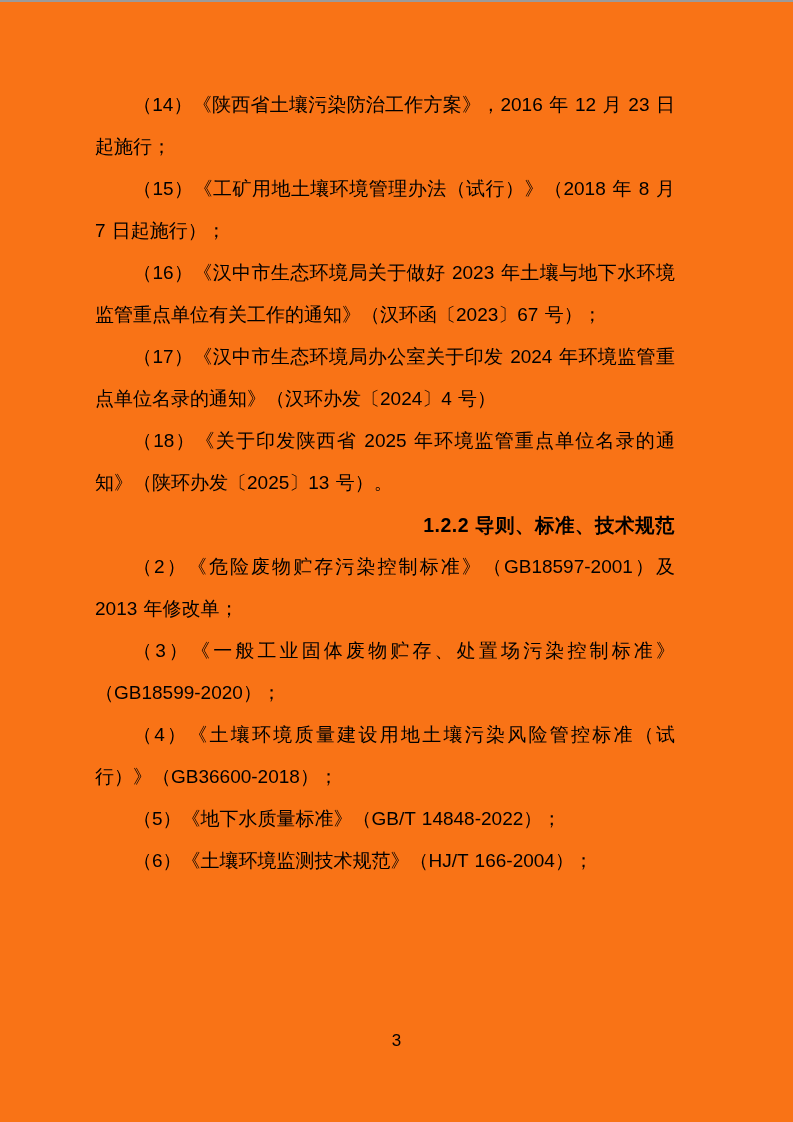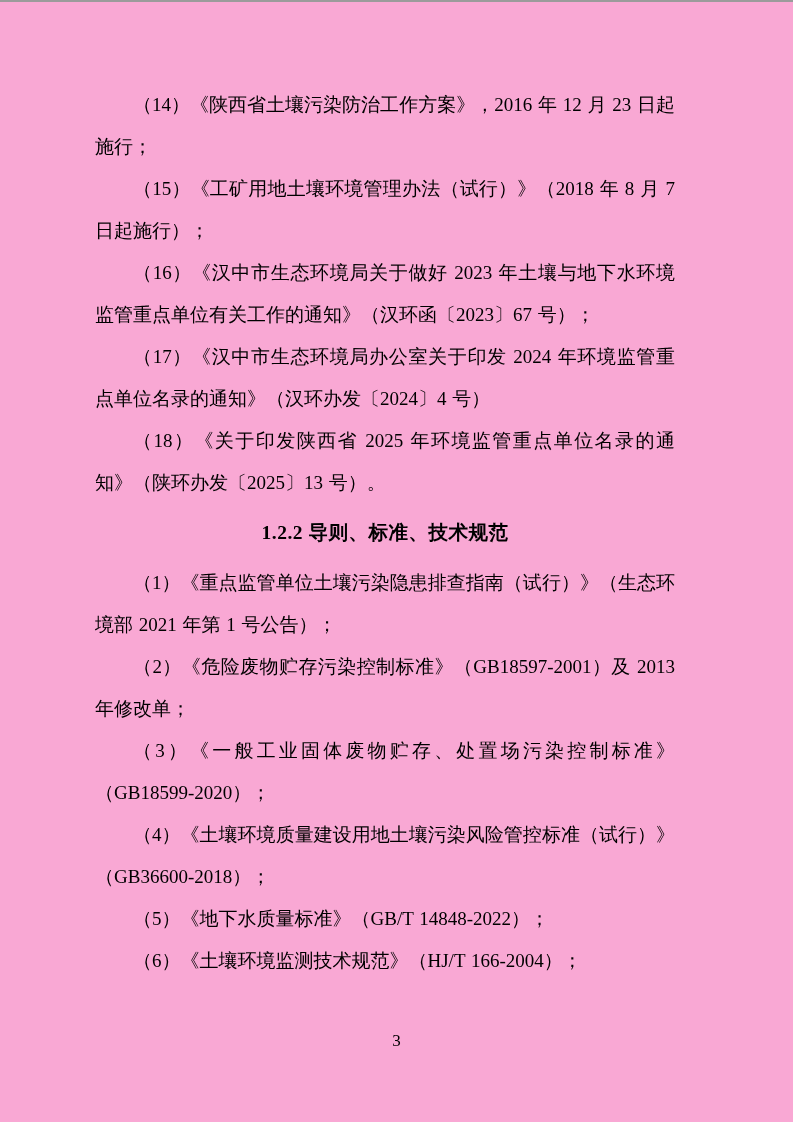--- a/index.html
+++ b/index.html
@@ -4,23 +4,23 @@
 <style>
   html, body {
     margin: 0;
     padding: 0;
     background: #ffffff;
   }
   .page {
     position: relative;
     width: 793px;
     height: 1122px;
-    background: #f9a8d4;
+    background: #f97316;
     box-sizing: border-box;
-    font-family: Liberation Serif, serif;
+    font-family: Liberation Sans, sans-serif;
     color: #000000;
     overflow: hidden;
   }
   .top-edge-line {
     position: absolute;
     top: 0;
     left: 0;
     width: 100%;
     height: 2px;
     background: #9b9b9b;
@@ -33,25 +33,25 @@
   }
   .para {
     margin: 0;
     font-size: 19px;
     line-height: 42px;
     text-align: justify;
     text-indent: 2em;
     word-spacing: 1px;
   }
   .section-heading {
-    margin: 8px;
+    margin: 0;
     font-size: 19.5px;
     line-height: 42px;
     font-weight: bold;
-    text-align: center;
+    text-align: right;
     text-indent: 0;
     letter-spacing: 0.5px;
   }
   .page-footer {
     position: absolute;
     top: 1030px;
     left: 0;
     width: 100%;
     text-align: center;
     font-size: 17px;
@@ -66,21 +66,20 @@
 
   <div class="content">
     <p class="para">（14）《陕西省土壤污染防治工作方案》，2016 年 12 月 23 日起施行；</p>
     <p class="para">（15）《工矿用地土壤环境管理办法（试行）》（2018 年 8 月 7 日起施行）；</p>
     <p class="para">（16）《汉中市生态环境局关于做好 2023 年土壤与地下水环境监管重点单位有关工作的通知》（汉环函〔2023〕67 号）；</p>
     <p class="para">（17）《汉中市生态环境局办公室关于印发 2024 年环境监管重点单位名录的通知》（汉环办发〔2024〕4 号）</p>
     <p class="para">（18）《关于印发陕西省 2025 年环境监管重点单位名录的通知》（陕环办发〔2025〕13 号）。</p>
 
     <h3 class="section-heading">1.2.2 导则、标准、技术规范</h3>
 
-    <p class="para">（1）《重点监管单位土壤污染隐患排查指南（试行）》（生态环境部 2021 年第 1 号公告）；</p>
     <p class="para">（2）《危险废物贮存污染控制标准》（GB18597-2001）及 2013 年修改单；</p>
     <p class="para">（3）《一般工业固体废物贮存、处置场污染控制标准》（GB18599-2020）；</p>
     <p class="para">（4）《土壤环境质量建设用地土壤污染风险管控标准（试行）》（GB36600-2018）；</p>
     <p class="para">（5）《地下水质量标准》（GB/T 14848-2022）；</p>
     <p class="para">（6）《土壤环境监测技术规范》（HJ/T 166-2004）；</p>
   </div>
 
   <div class="page-footer">3</div>
 </div>
 

